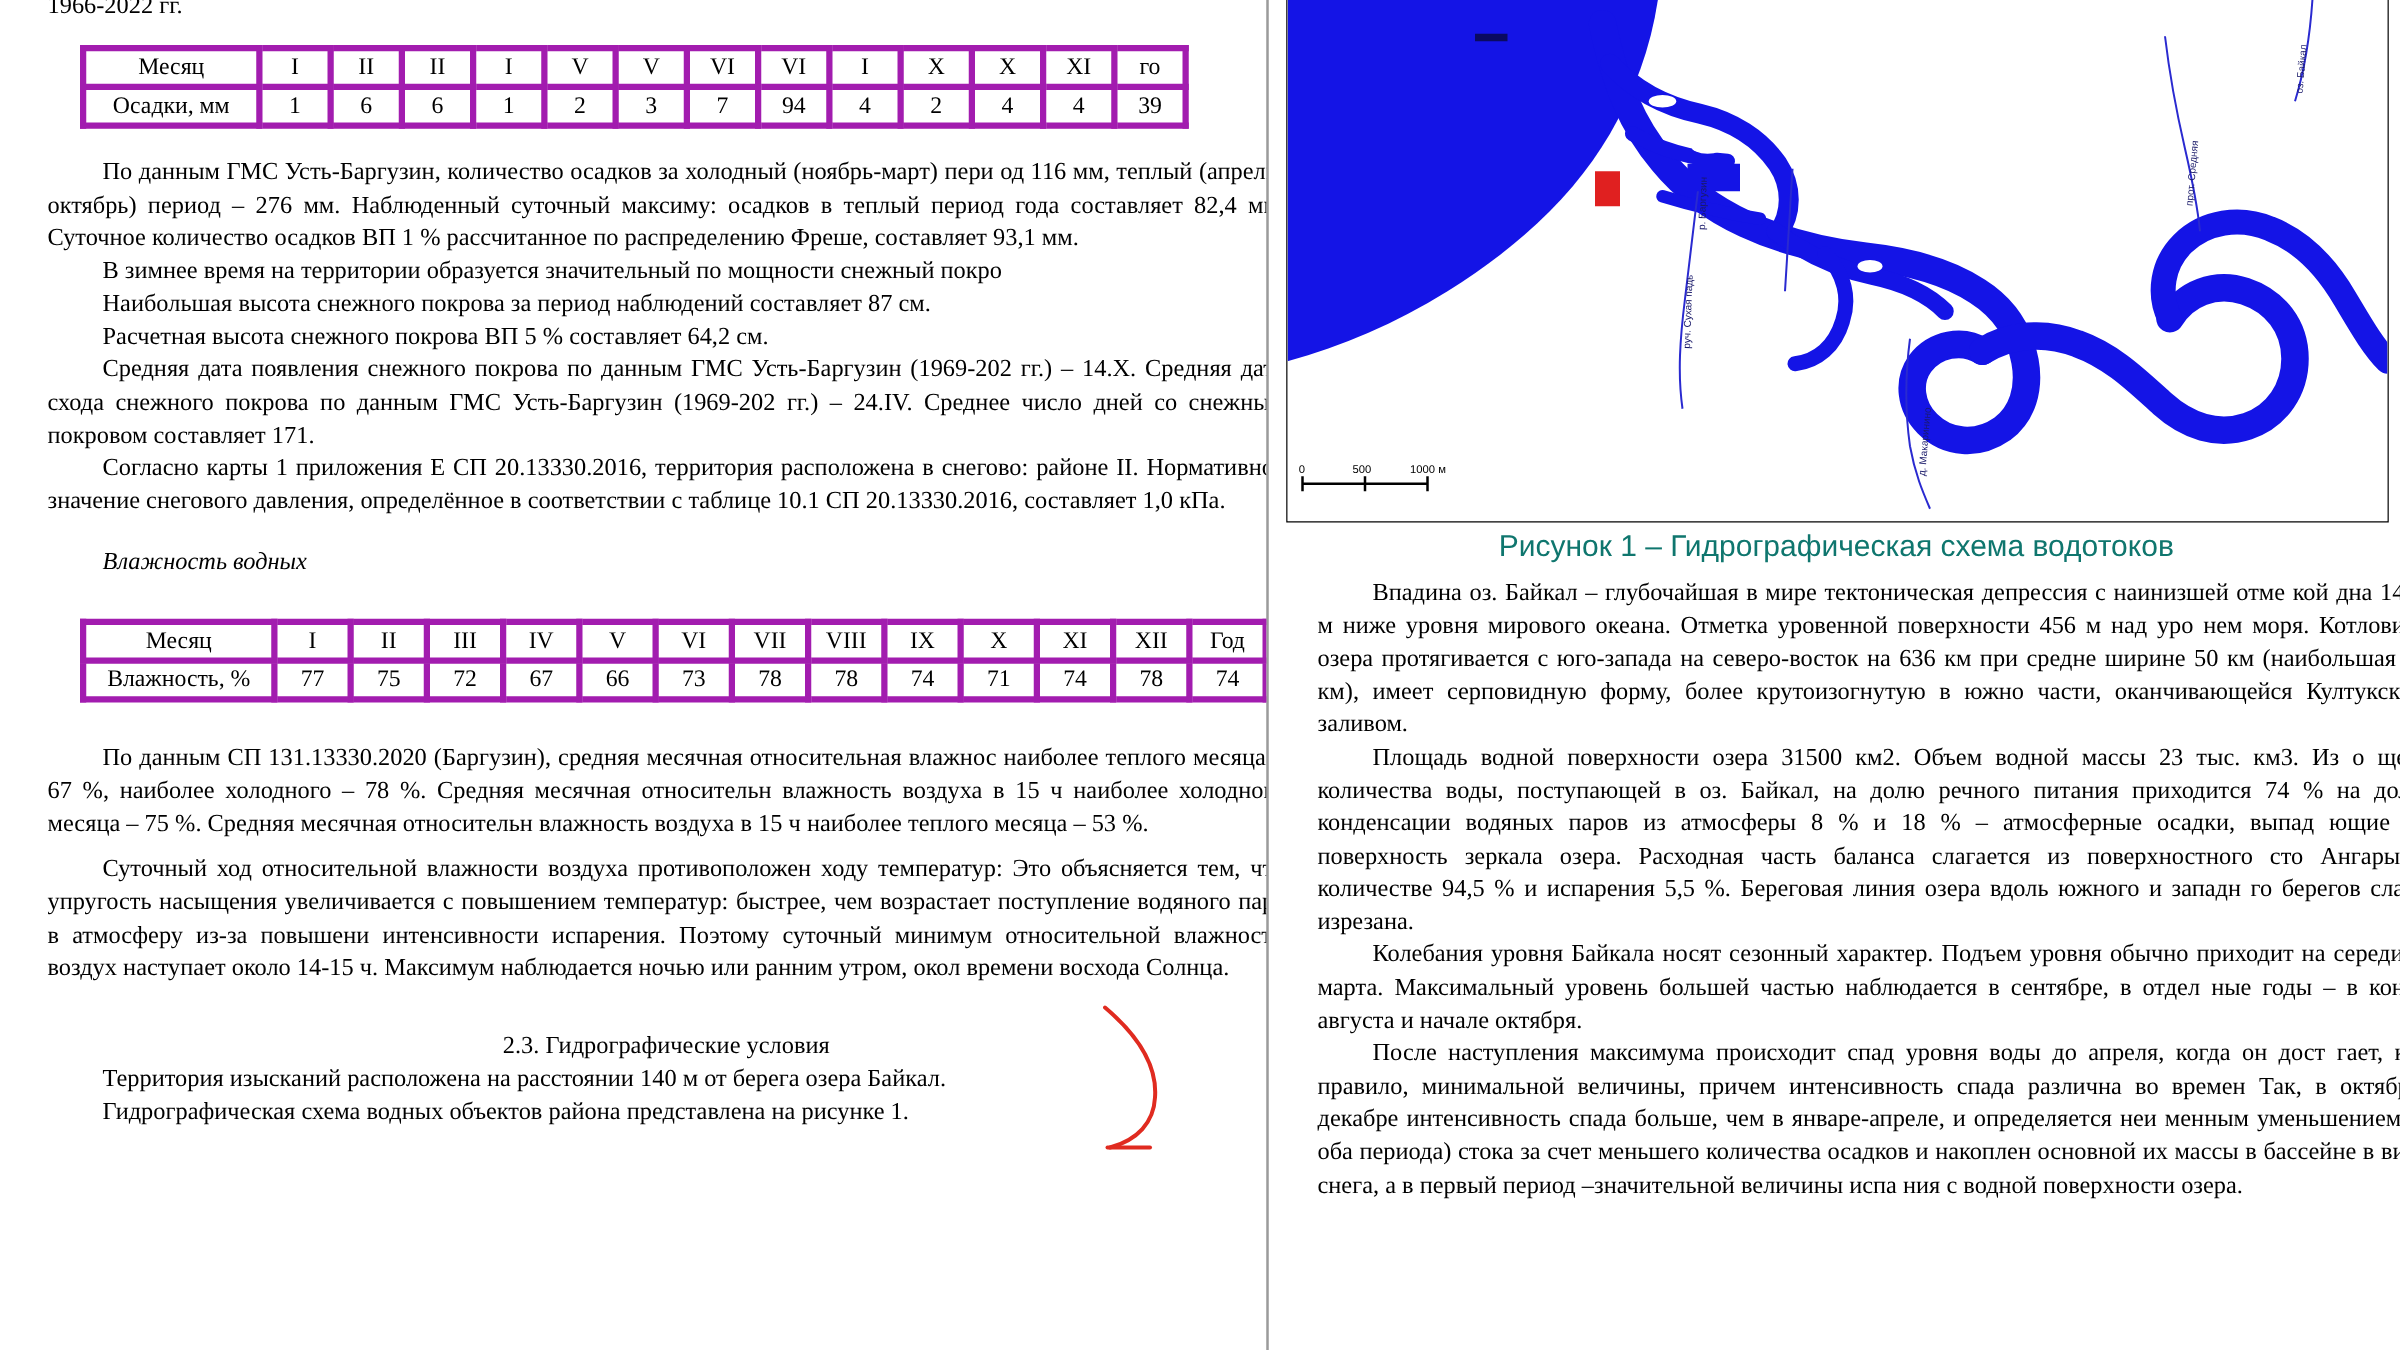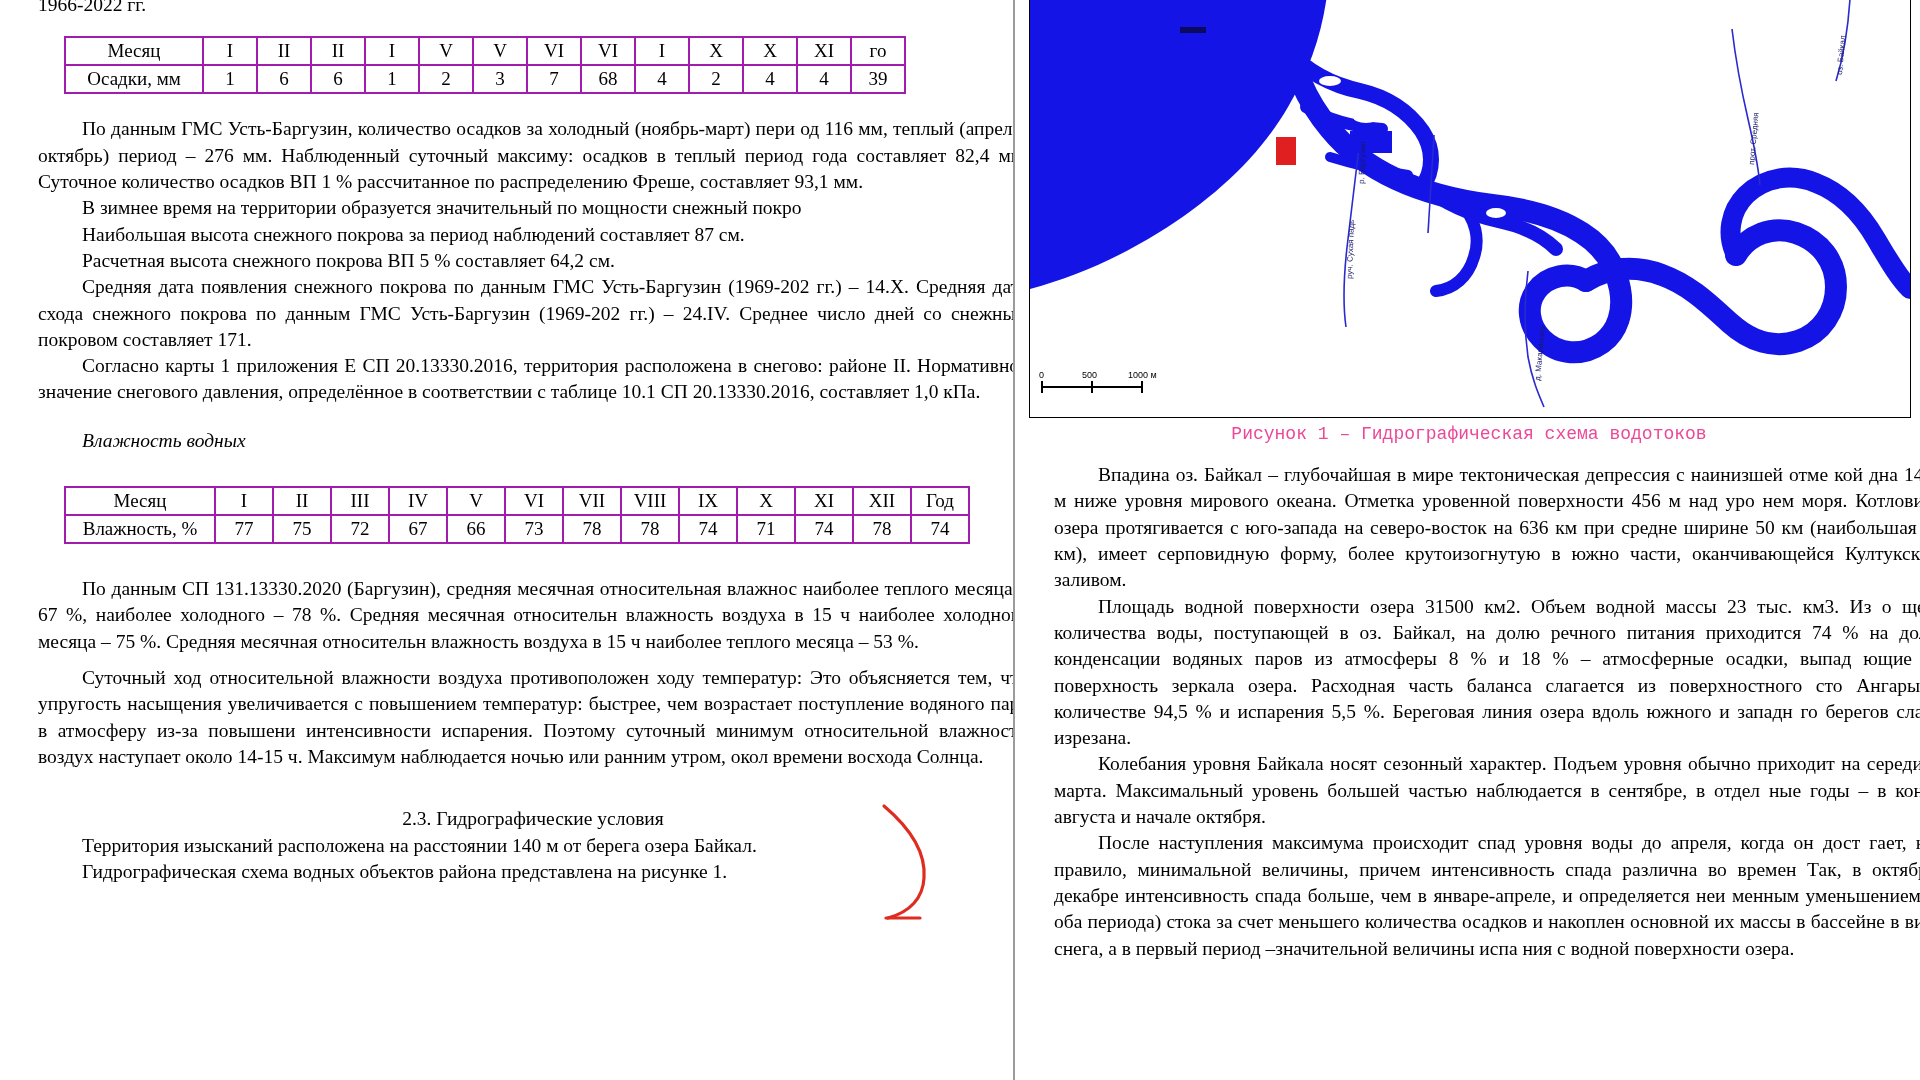--- a/index.html
+++ b/index.html
@@ -62,21 +62,21 @@
   .gap22 { height: 22px; }
 
   
   table.doc {
     border-collapse: collapse;
     font-family: "Liberation Serif", serif;
     font-size: 19px;
     color: #000;
   }
   table.doc td {
-    border: 2px solid #a21caf;
+    border: 5px solid #a21caf;
     text-align: center;
     padding: 1px 4px;
     height: 24px;
     white-space: nowrap;
   }
   .t1 { margin-left: 26px; }
   .t1 td.lbl { width: 128px; }
   .t1 td.v { width: 44px; }
 
   .t2 { margin-left: 26px; }
@@ -94,23 +94,23 @@
     background: #ffffff;
     overflow: hidden;
   }
   .fig svg { display: block; }
   .fig-caption {
     position: absolute;
     left: 12px;
     top: 424px;
     width: 880px;
     text-align: center;
-    font-family: Liberation Mono, monospace;
-    font-size: 18px;
-    color: #ec4899;
+    font-family: Liberation Sans, sans-serif;
+    font-size: 24px;
+    color: #0f766e;
   }
   .right-text {
     position: absolute;
     left: 14px;
     top: 462px;
     width: 889px;
     margin-left: 23px;
   }
   
   .annot {
@@ -164,21 +164,21 @@
         </tr>
         <tr>
           <td class="lbl">Осадки, мм</td>
           <td class="v">1</td>
           <td class="v">6</td>
           <td class="v">6</td>
           <td class="v">1</td>
           <td class="v">2</td>
           <td class="v">3</td>
           <td class="v">7</td>
-          <td class="v">68</td>
+          <td class="v">94</td>
           <td class="v">4</td>
           <td class="v">2</td>
           <td class="v">4</td>
           <td class="v">4</td>
           <td class="v">39</td>
         </tr>
       </tbody>
         </table>
 
       <div class="gap22"></div>

